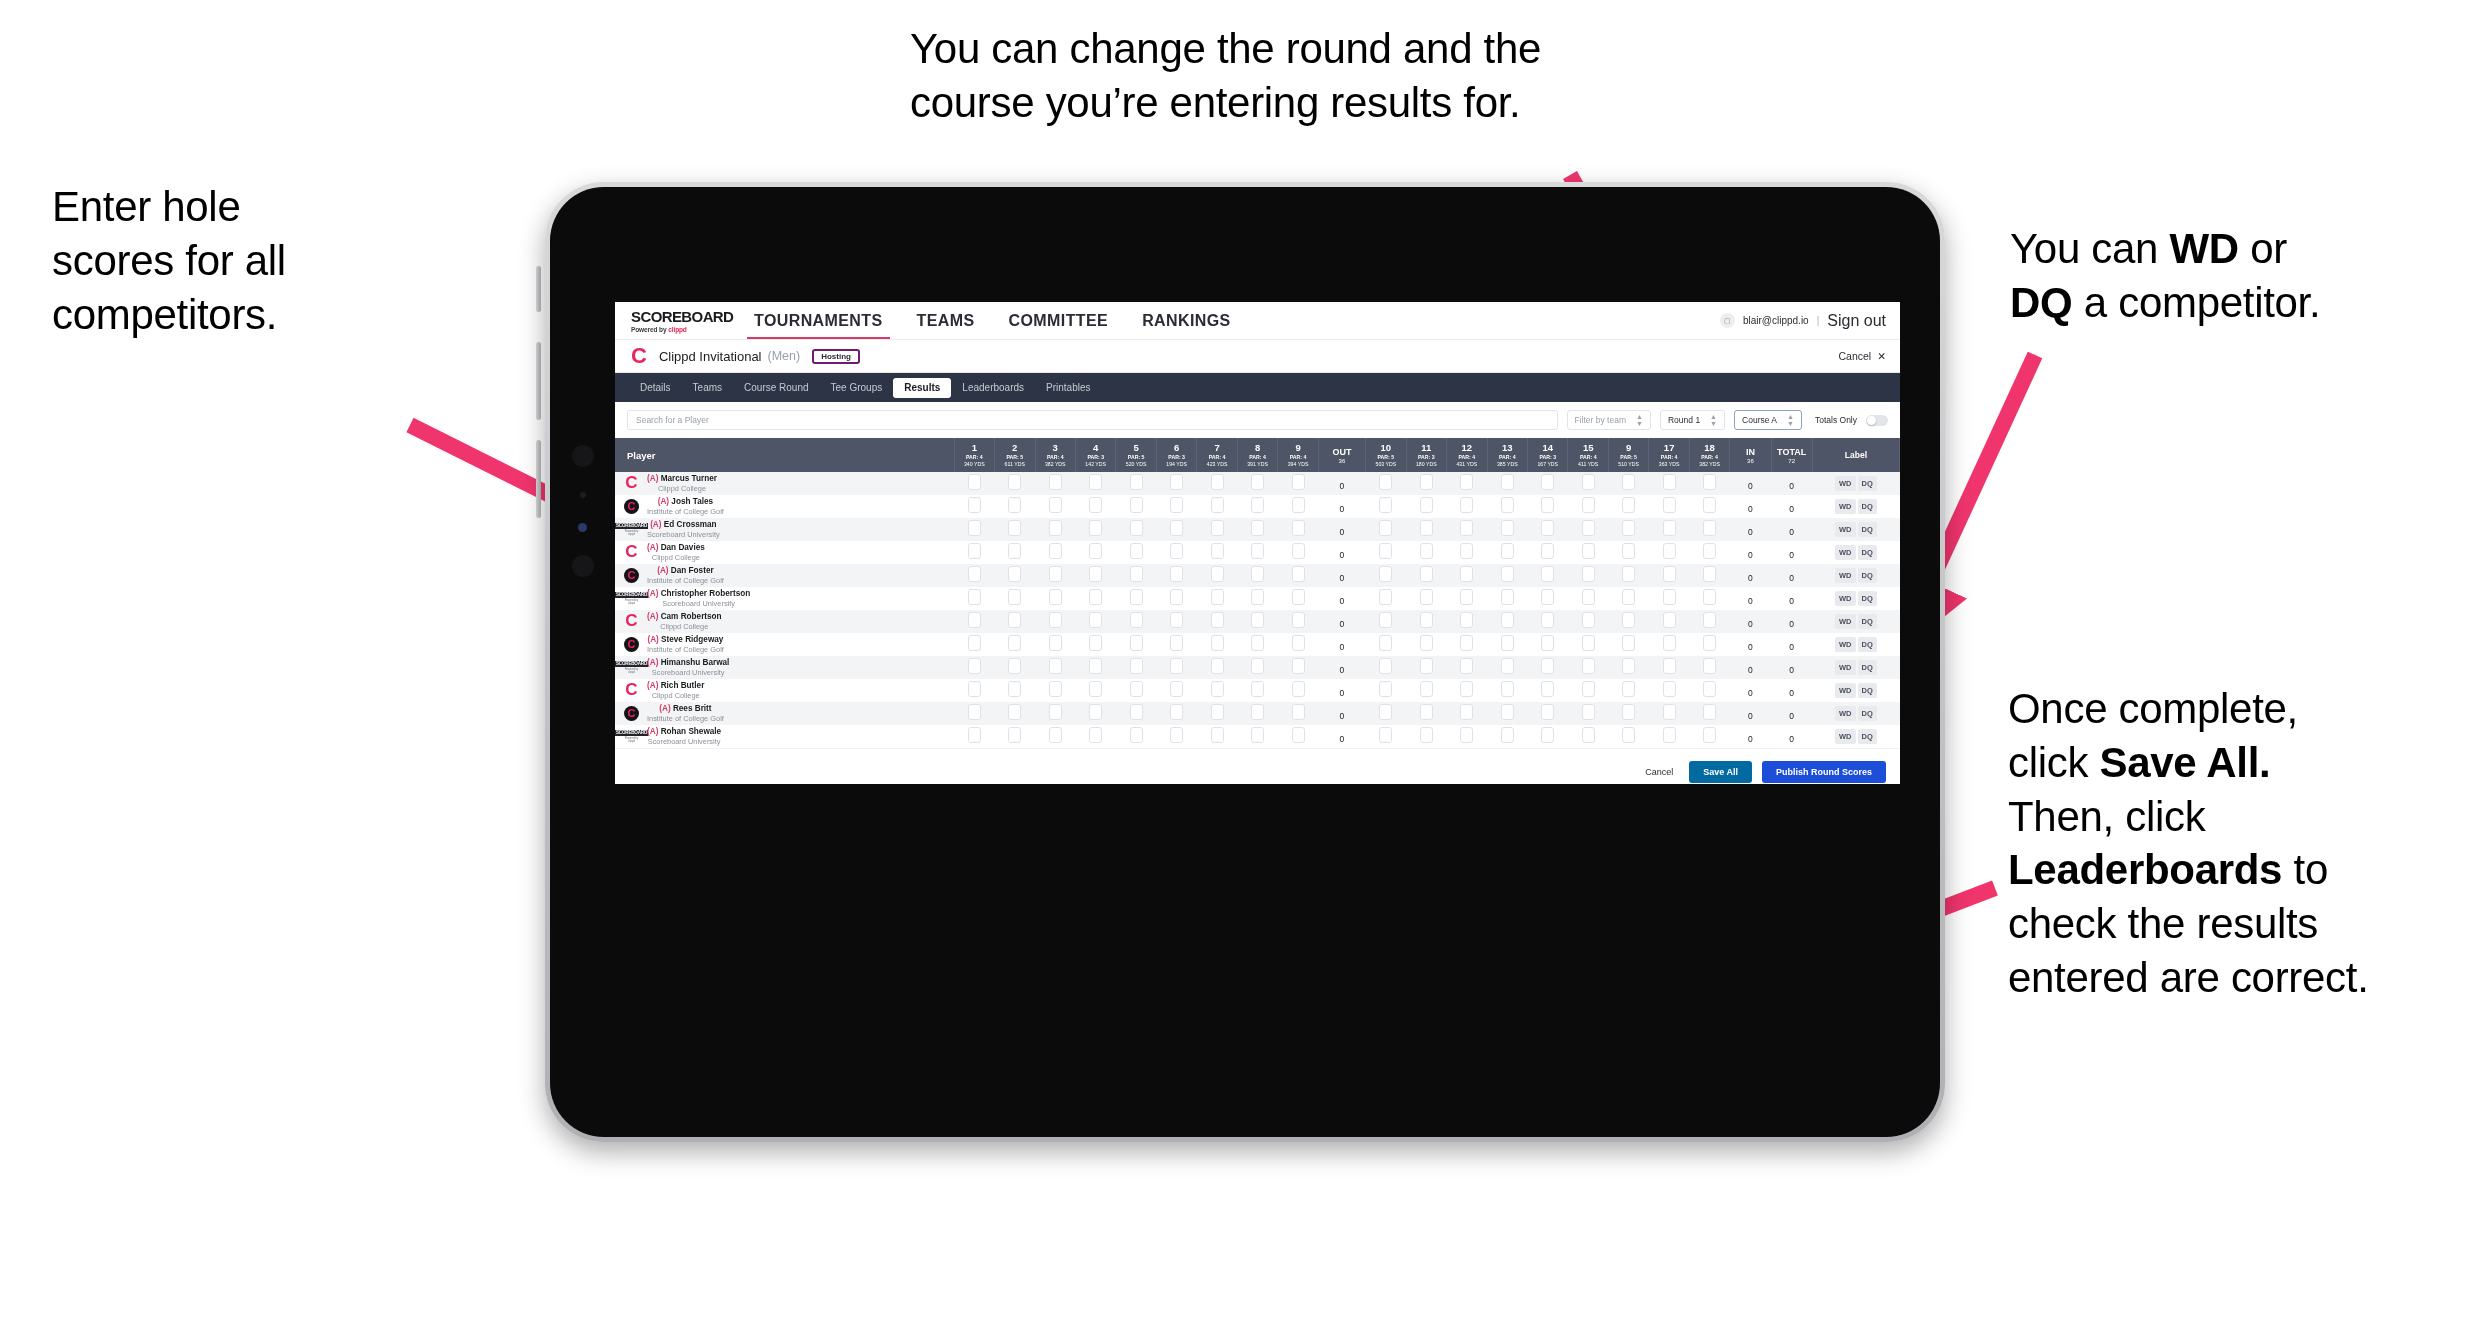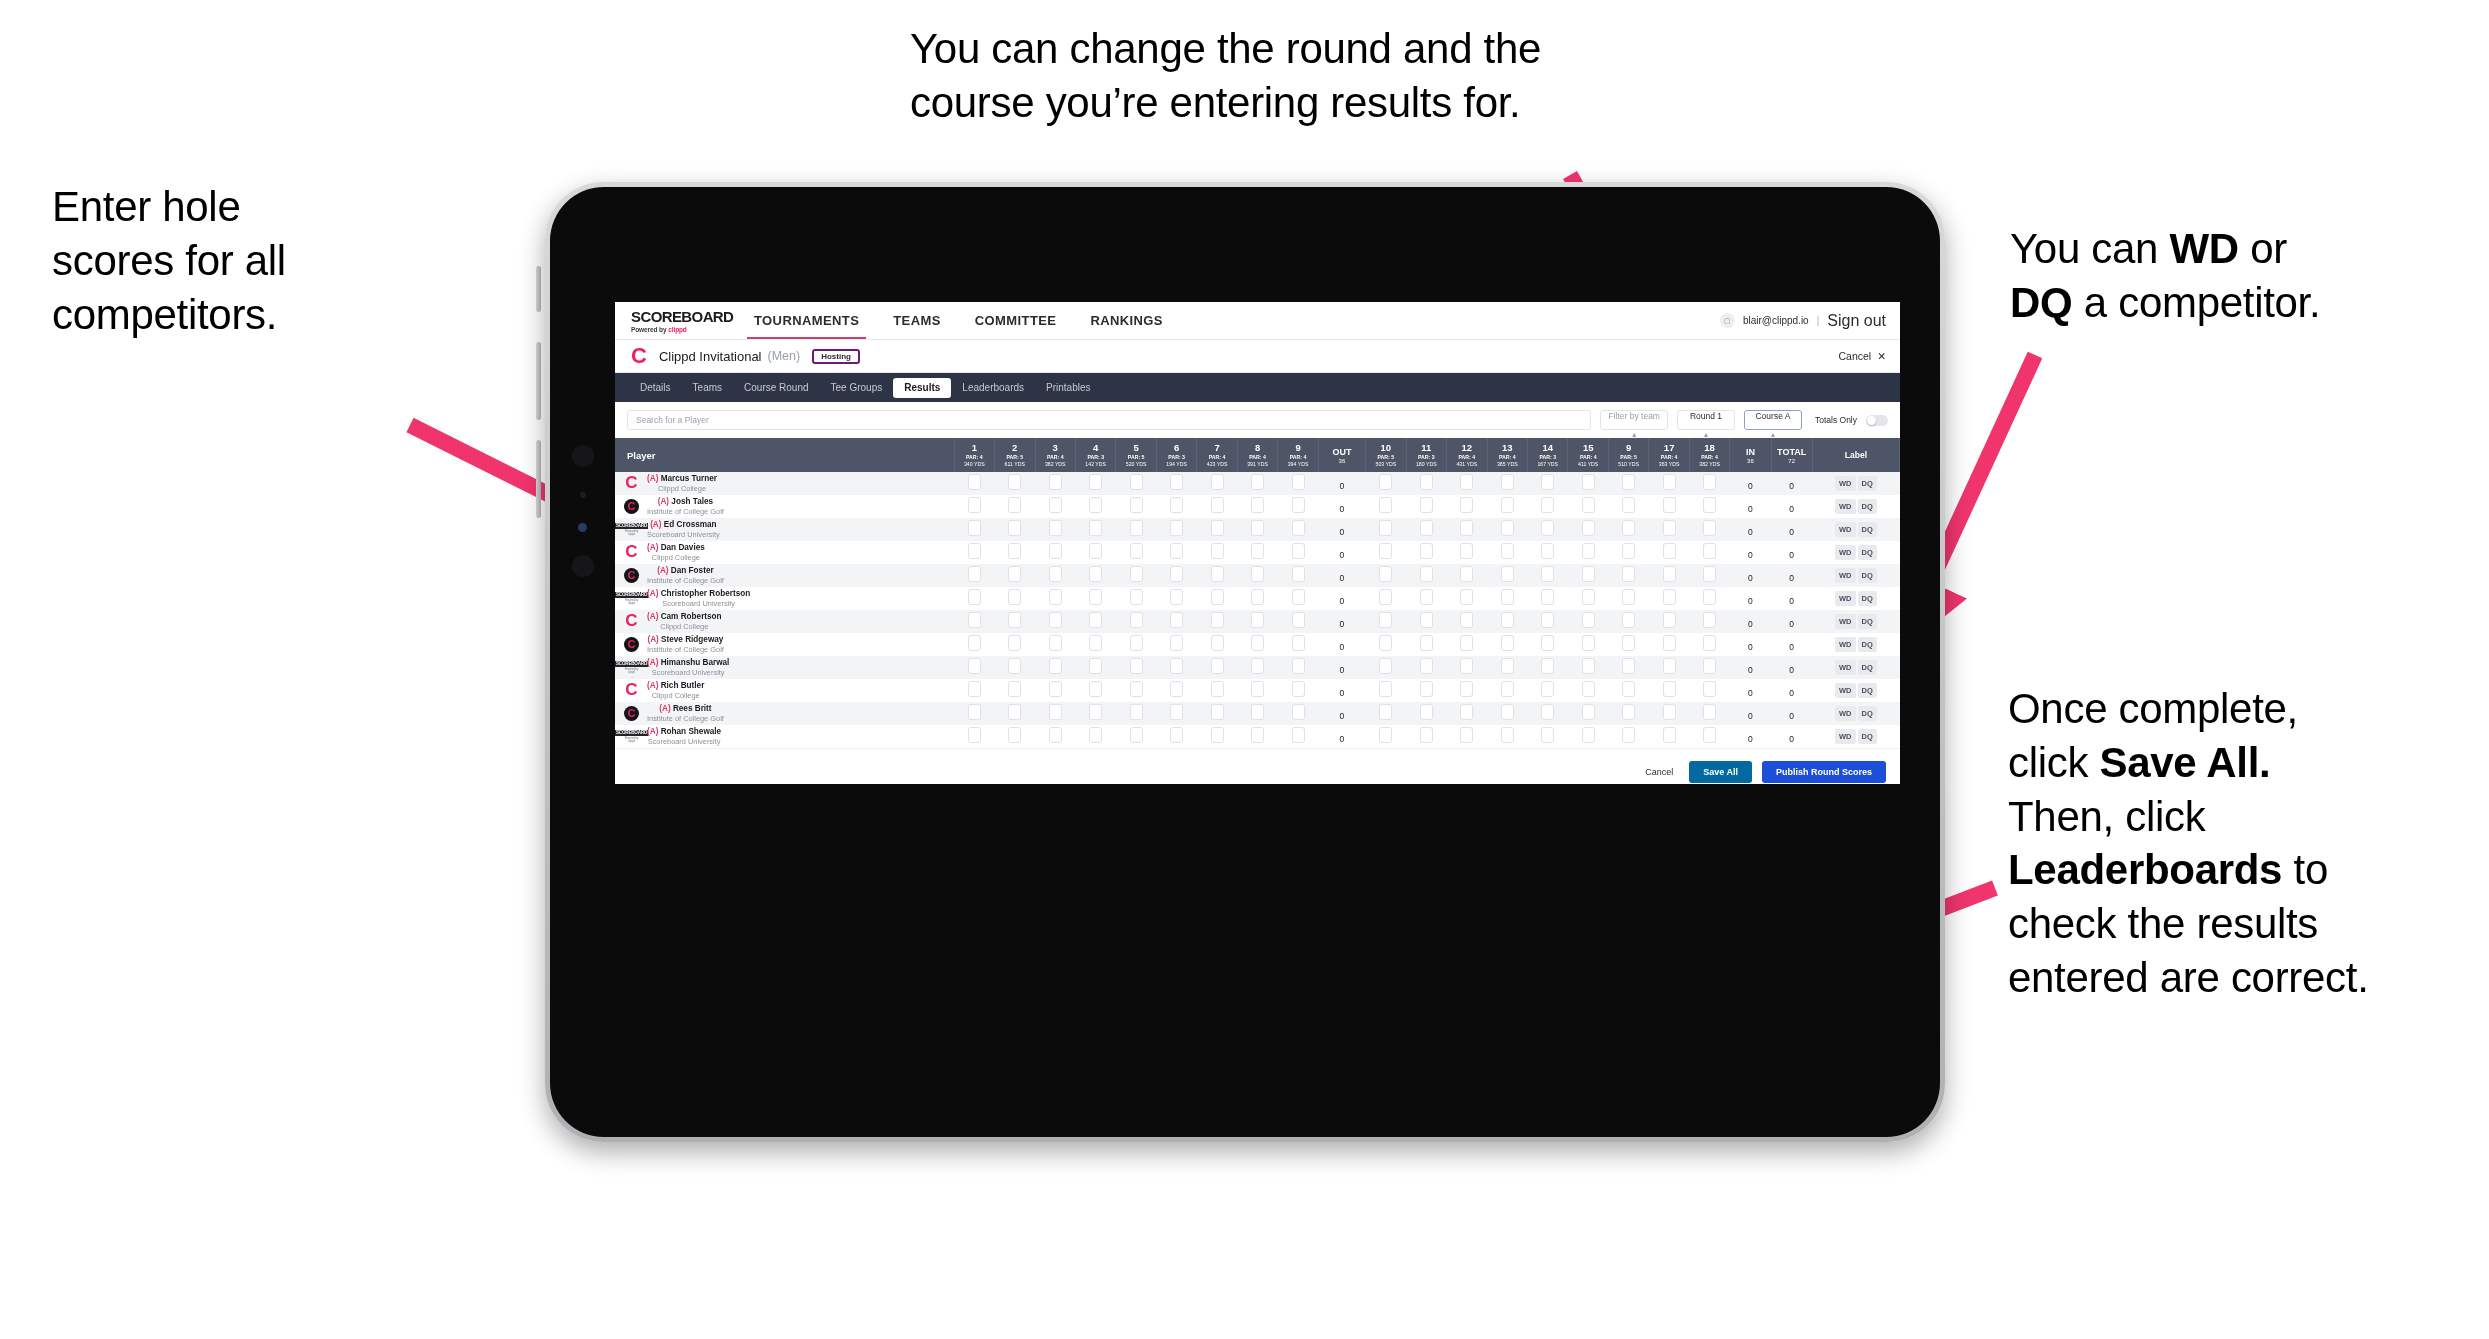--- a/index.html
+++ b/index.html
@@ -73,21 +73,21 @@
     height: 38px; background:#fff; display:flex; align-items:center;
     border-bottom:1px solid #e8e9ec; padding: 0 14px 0 16px;
   }
   .logo-wrap { display:flex; flex-direction:column; justify-content:center; width: 86px; }
   .logo-word { font-size: 15px; font-weight: 800; letter-spacing: -0.6px; color:#1b1b1f; line-height: 1; }
   .logo-sub { font-size: 6.5px; color:#3a3a40; font-weight:700; letter-spacing:-0.1px; margin-top:2px; }
   .logo-sub i { color:#e8245c; font-style: normal; }
 
   .topnav { display:flex; align-items:center; margin-left: 20px; height:100%; }
   .topnav-item {
-    font-size: 13px; font-weight: 600; letter-spacing: 0.4px; color:#2b2b33;
+    font-size: 16px; font-weight: 600; letter-spacing: 0.4px; color:#2b2b33;
     padding: 0 17px; height:100%; display:flex; align-items:center; position:relative;
   }
   .topnav-item.active::after {
     content:""; position:absolute; left:10px; right:10px; bottom:0; height:2.5px; background:#d63b63;
   }
   .topbar-right { margin-left:auto; display:flex; align-items:center; gap:8px; }
   .avatar-chip {
     width:15px; height:15px; border-radius:50%; background:#eceef1;
     display:flex; align-items:center; justify-content:center; font-size:7px; color:#8b8f98;
   }
@@ -128,21 +128,21 @@
     padding: 0 12px; gap: 9px;
   }
   .search-box {
     flex: 1 1 auto; height: 20px; border:1px solid #e2e4e8; border-radius:3px;
     display:flex; align-items:center; padding: 0 8px;
     font-size: 8.5px; color:#9aa0aa;
   }
   .sel {
     height: 20px; border:1px solid #e2e4e8; border-radius:3px;
     display:flex; align-items:center; justify-content:space-between;
-    padding: 0 7px; font-size: 8.5px; color:#2b2b33; gap:10px; min-width: 58px; flex-direction: column;
+    padding: 0 7px; font-size: 8.5px; color:#2b2b33; gap:10px; min-width: 58px;
   }
   .sel.placeholder { color:#9aa0aa; }
   .sel.focused { border-color:#8e9ec4; }
   .caret { font-size:7px; color:#9aa0aa; line-height:1; }
   .totals-lbl { font-size:8.5px; color:#2b2b33; margin-left:4px; }
   .toggle {
     width: 22px; height: 11px; border-radius:6px; background:#e3e5e9; position:relative;
   }
   .toggle::after {
     content:""; position:absolute; left:1px; top:1px; width:9px; height:9px;

